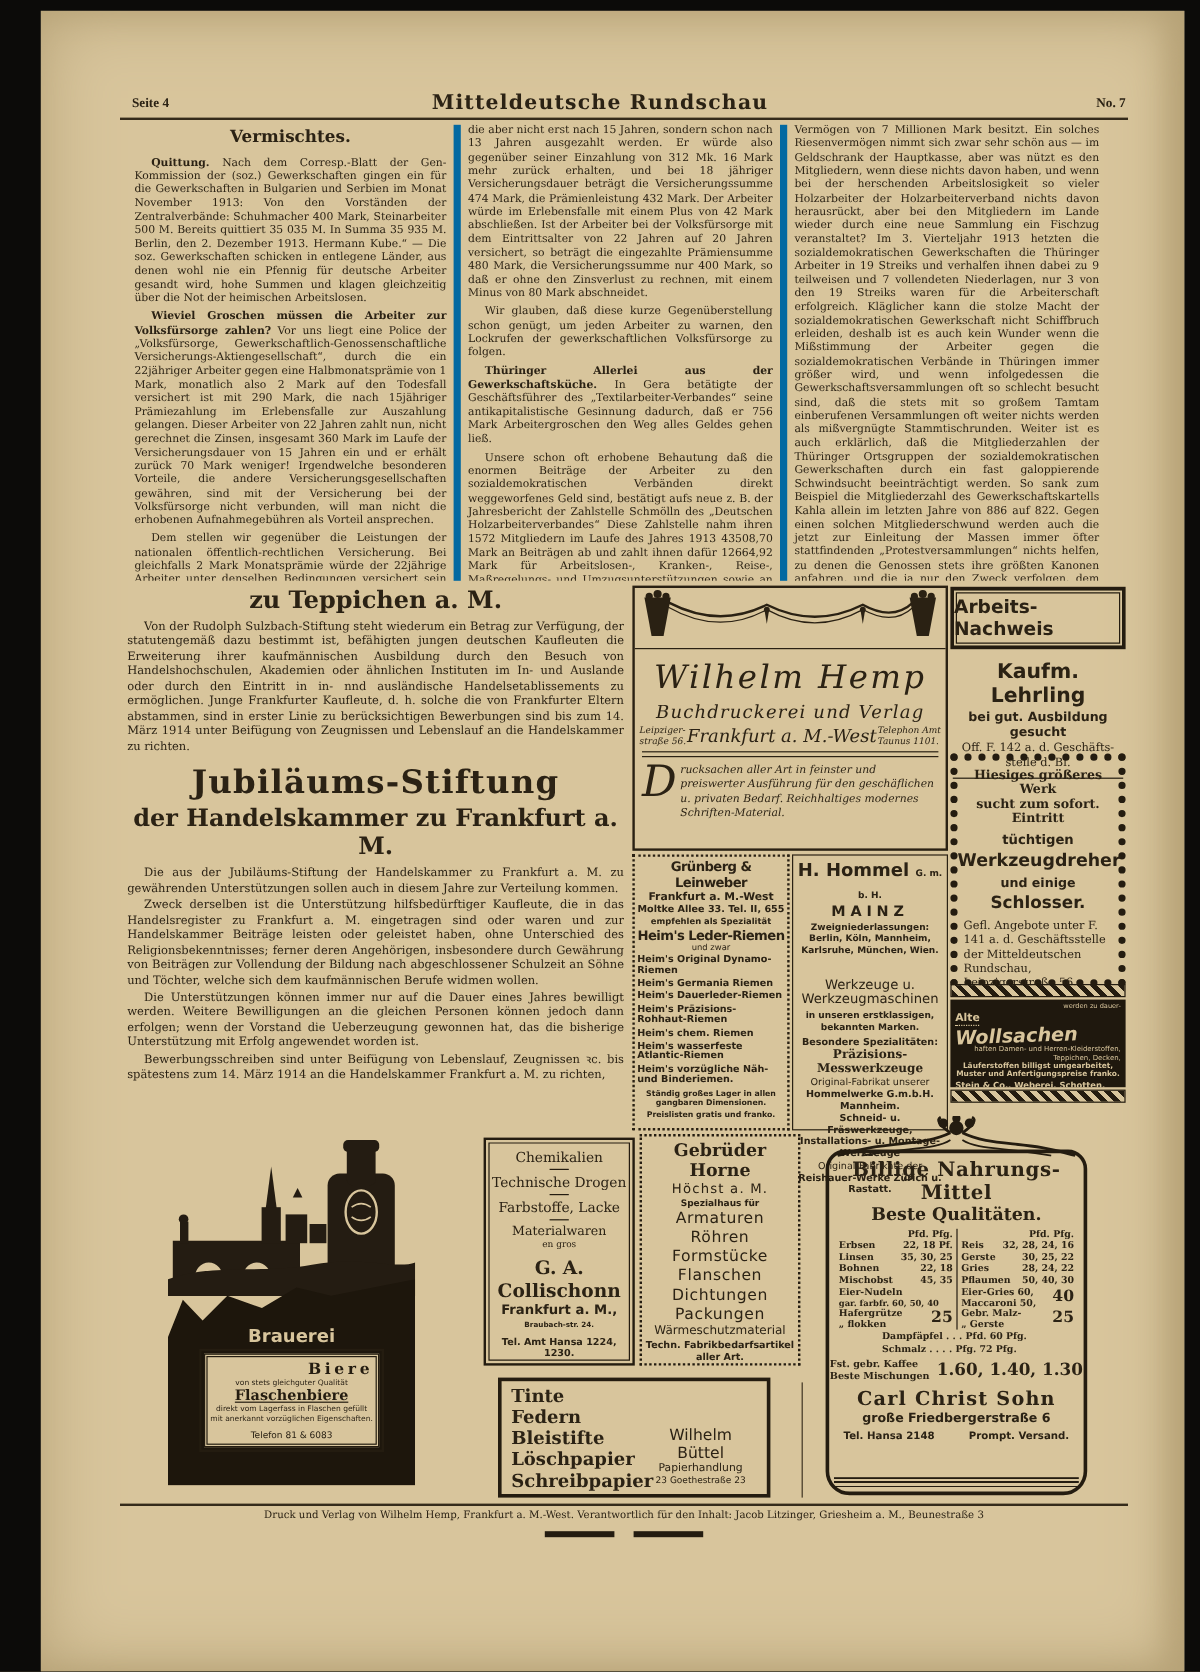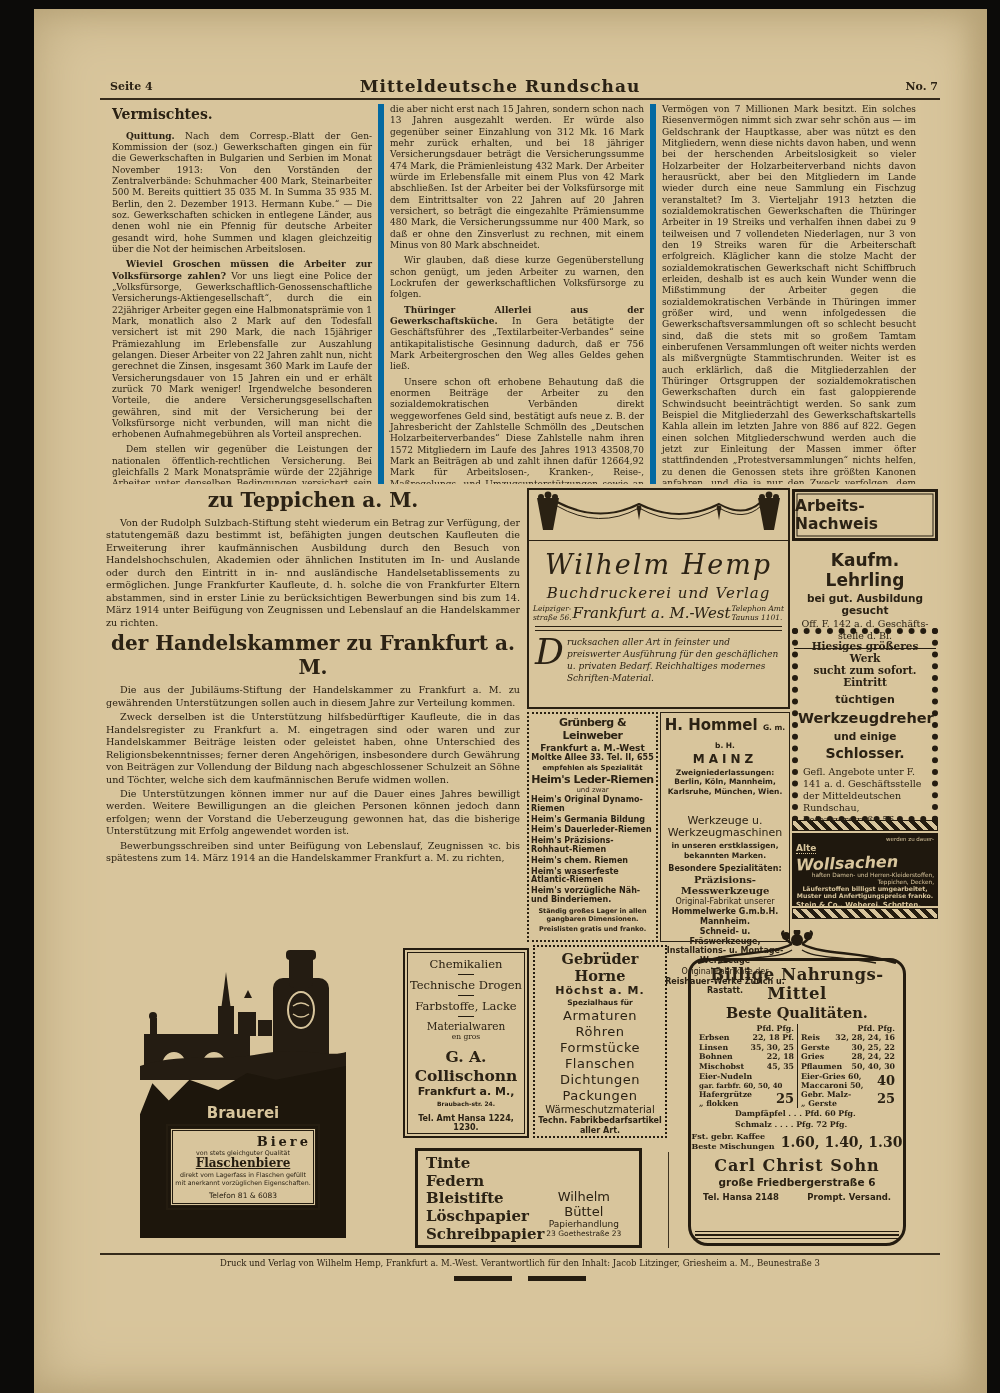--- a/index.html
+++ b/index.html
@@ -4,29 +4,29 @@
 <style>
   html,body{margin:0;padding:0;background:#0c0b09;}
   .stage{position:relative;width:1000px;height:1393px;overflow:hidden;background:#0c0b09;
          font-family:"DejaVu Serif",serif;color:#2b2214;}
   .abs{position:absolute;}
   .binding{left:12px;top:0;width:24px;height:1393px;
      background:linear-gradient(90deg,#0c0b09 0%,#5650466 35%,#8a837a 55%,#0c0b09 100%);}
   .paper{left:34px;top:9px;width:953px;height:1384px;background:#d8c59c;
      box-shadow:inset 0 0 60px #b6a277, inset -14px 0 24px #b9a478;}
   
-  .hdr-small{font-weight:bold;font-size:11px;}
+  .hdr-small{font-weight:bold;font-size:11px;font-family:Liberation Serif, serif;}
   .hdr-title{font-weight:bold;font-size:17px;letter-spacing:1px;text-align:center;}
   .rule{background:#352b1b;}
   
   .cols{left:106px;top:104px;width:834px;height:380px;display:flex;}
   .col{width:272px;height:380px;padding:0 6px;box-sizing:border-box;overflow:hidden;
        font-size:9px;line-height:1.26;text-align:justify;}
   .col + .col{border-left:6px solid #0369a1;}
-  .col h2{margin:2px 0 7px;font-size:14px;font-weight:bold;}
+  .col h2{margin:2px 0 7px;text-align:center;font-size:14px;font-weight:bold;}
   .col p{margin:0 0 4px;text-indent:14px;}
   .col p.noind{text-indent:0;}
   .lead{font-weight:bold;}
   
   .stiftung{left:106px;top:487px;width:414px;height:456px;overflow:hidden;}
   .st-t1{font-size:27px;font-weight:bold;text-align:center;letter-spacing:1px;margin:2px 0 0;}
   .st-t1 u{text-decoration:underline;}
   .st-t2{font-size:20px;font-weight:bold;text-align:center;margin:1px 0 5px;}
   .st-body{font-size:9.6px;line-height:1.3;text-align:justify;}
   .st-body p{margin:0 0 2px;text-indent:14px;}
@@ -116,21 +116,21 @@
   .coll .c4{font-size:10.5px;}
   .coll .c5{font-size:7.5px;}
   .coll .cn{font-size:15.5px;font-weight:bold;margin-top:6px;}
   .coll .ca{font-size:11px;font-weight:bold;font-family:"DejaVu Sans",sans-serif;}
   .coll .ca small{font-size:6px;vertical-align:2px;}
   .coll .ct{font-size:8px;font-weight:bold;font-family:"DejaVu Sans",sans-serif;margin-top:3px;}
   
   .horne{left:533px;top:945px;width:134px;height:193px;border:2px dotted #241c10;box-sizing:border-box;
      text-align:center;font-family:"DejaVu Sans",sans-serif;padding-top:3px;}
   .horne .hn{font-size:14.5px;font-weight:bold;font-family:"DejaVu Serif",serif;}
-  .horne .hc{font-size:11px;font-weight:bold;letter-spacing:1px;}
+  .horne .hc{font-size:11px;font-weight:normal;letter-spacing:1px;}
   .horne .hs{font-size:7.5px;font-weight:bold;margin-top:1px;}
   .horne .hi{font-size:13px;margin-top:1px;letter-spacing:0.5px;}
   .horne .hw{font-size:10px;margin-top:1px;}
   .horne .ht{font-size:8px;font-weight:bold;line-height:1.2;margin-top:1px;}
   
   .nahr{left:688px;top:958px;width:218px;height:288px;border:3px solid #241c10;border-radius:16px 16px 20px 20px;
      box-sizing:border-box;text-align:center;padding-top:4px;background:transparent;}
   .nahr-knot{left:688px;top:930px;width:218px;height:34px;}
   .nahr .n1{font-size:16.5px;font-weight:bold;letter-spacing:0.5px;}
   .nahr .n2{font-size:14.5px;font-weight:bold;margin-top:1px;}
@@ -194,20 +194,21 @@
       <p class="noind">Vermögen von 7 Millionen Mark besitzt. Ein solches Riesenvermögen nimmt sich zwar sehr schön aus — im Geldschrank der Hauptkasse, aber was nützt es den Mitgliedern, wenn diese nichts davon haben, und wenn bei der herschenden Arbeitslosigkeit so vieler Holzarbeiter der Holzarbeiterverband nichts davon herausrückt, aber bei den Mitgliedern im Lande wieder durch eine neue Sammlung ein Fischzug veranstaltet? Im 3. Vierteljahr 1913 hetzten die sozialdemokratischen Gewerkschaften die Thüringer Arbeiter in 19 Streiks und verhalfen ihnen dabei zu 9 teilweisen und 7 vollendeten Niederlagen, nur 3 von den 19 Streiks waren für die Arbeiterschaft erfolgreich. Kläglicher kann die stolze Macht der sozialdemokratischen Gewerkschaft nicht Schiffbruch erleiden, deshalb ist es auch kein Wunder wenn die Mißstimmung der Arbeiter gegen die sozialdemokratischen Verbände in Thüringen immer größer wird, und wenn infolgedessen die Gewerkschaftsversammlungen oft so schlecht besucht sind, daß die stets mit so großem Tamtam einberufenen Versammlungen oft weiter nichts werden als mißvergnügte Stammtischrunden. Weiter ist es auch erklärlich, daß die Mitgliederzahlen der Thüringer Ortsgruppen der sozialdemokratischen Gewerkschaften durch ein fast galoppierende Schwindsucht beeinträchtigt werden. So sank zum Beispiel die Mitgliederzahl des Gewerkschaftskartells Kahla allein im letzten Jahre von 886 auf 822. Gegen einen solchen Mitgliederschwund werden auch die jetzt zur Einleitung der Massen immer öfter stattfindenden „Protestversammlungen“ nichts helfen, zu denen die Genossen stets ihre größten Kanonen anfahren, und die ja nur den Zweck verfolgen, dem lahmen Gaul der sozialdemokratischen Agitation neues Futter zu schaffen.</p>
 
     </div>
   </section>
 
   <div class="abs stiftung">
     <div class="st-t2">zu Teppichen a. M.</div>
     <div class="st-body">
         <p>Von der Rudolph Sulzbach-Stiftung steht wiederum ein Betrag zur Verfügung, der statutengemäß dazu bestimmt ist, befähigten jungen deutschen Kaufleuten die Erweiterung ihrer kaufmännischen Ausbildung durch den Besuch von Handelshochschulen, Akademien oder ähnlichen Instituten im In- und Auslande oder durch den Eintritt in in- nnd ausländische Handelsetablissements zu ermöglichen. Junge Frankfurter Kaufleute, d. h. solche die von Frankfurter Eltern abstammen, sind in erster Linie zu berücksichtigen Bewerbungen sind bis zum 14. März 1914 unter Beifügung von Zeugnissen und Lebenslauf an die Handelskammer zu richten.</p>
       </div>
+    <div class="st-t1" style="margin-top:8px;">Jubiläums-Stiftung</div>
     <div class="st-t2">der Handelskammer zu Frankfurt a. M.</div>
     <div class="st-body">
       <p>Die aus der Jubiläums-Stiftung der Handelskammer zu Frankfurt a. M. zu gewährenden Unterstützungen sollen auch in diesem Jahre zur Verteilung kommen.</p>
       <p>Zweck derselben ist die Unterstützung hilfsbedürftiger Kaufleute, die in das Handelsregister zu Frankfurt a. M. eingetragen sind oder waren und zur Handelskammer Beiträge leisten oder geleistet haben, ohne Unterschied des Religionsbekenntnisses; ferner deren Angehörigen, insbesondere durch Gewährung von Beiträgen zur Vollendung der Bildung nach abgeschlossener Schulzeit an Söhne und Töchter, welche sich dem kaufmännischen Berufe widmen wollen.</p>
       <p>Die Unterstützungen können immer nur auf die Dauer eines Jahres bewilligt werden. Weitere Bewilligungen an die gleichen Personen können jedoch dann erfolgen; wenn der Vorstand die Ueberzeugung gewonnen hat, das die bisherige Unterstützung mit Erfolg angewendet worden ist.</p>
       <p>Bewerbungsschreiben sind unter Beifügung von Lebenslauf, Zeugnissen ꝛc. bis spätestens zum 14. März 1914 an die Handelskammer Frankfurt a. M. zu richten,</p>
     </div>
 
   </div>
 
@@ -249,21 +250,21 @@
   </div>
 
   <div class="abs boxed gruen">
     <div class="gname">Grünberg &amp; Leinweber</div>
     <div class="gcity">Frankfurt a. M.-West</div>
     <div class="gtel">Moltke Allee 33.  Tel. II, 655</div>
     <div class="gspez">empfehlen als Spezialität</div>
     <div class="gprod">Heim's Leder-Riemen</div>
     <div class="gzwar">und zwar</div>
     <div class="gitem">Heim's Original Dynamo-Riemen</div>
-    <div class="gitem">Heim's Germania Bildung</div>
+    <div class="gitem">Heim's Germania Riemen</div>
     <div class="gitem">Heim's Dauerleder-Riemen</div>
     <div class="gitem">Heim's Präzisions-Rohhaut-Riemen</div>
     <div class="gitem">Heim's chem. Riemen</div>
     <div class="gitem">Heim's wasserfeste Atlantic-Riemen</div>
     <div class="gitem">Heim's vorzügliche Näh- und Binderiemen.</div>
     <div class="gnote">Ständig großes Lager in allen gangbaren Dimensionen.</div>
     <div class="gnote">Preislisten gratis und franko.</div>
   </div>
 
   <div class="abs boxed hommel">

